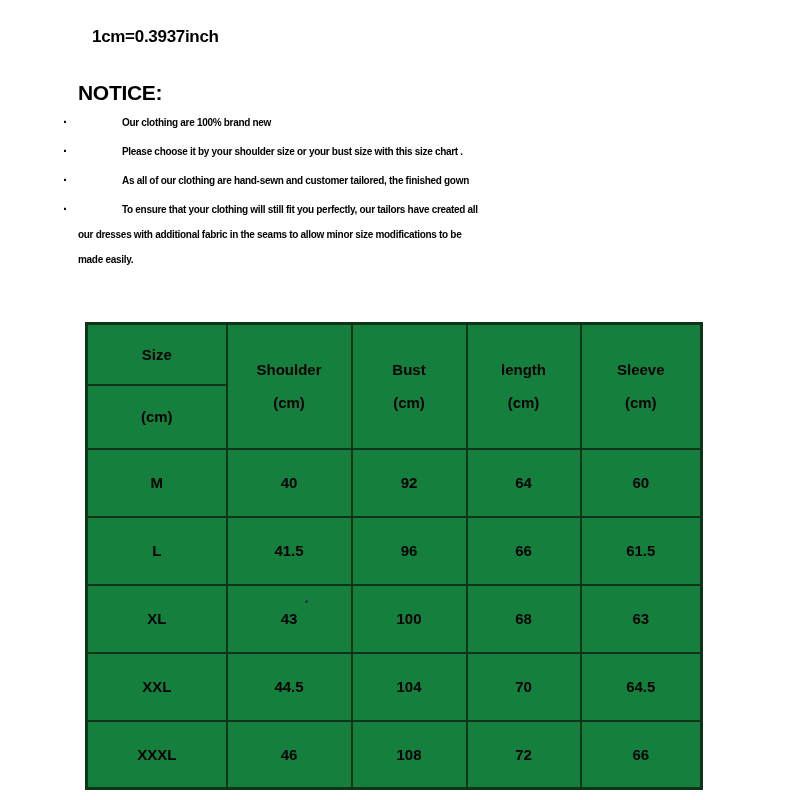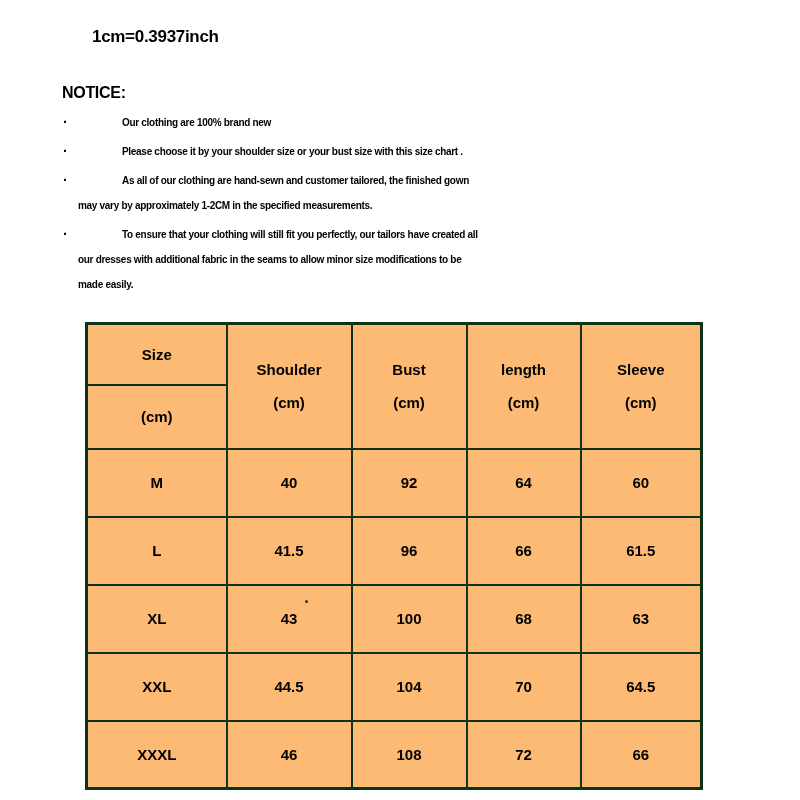--- a/index.html
+++ b/index.html
@@ -27,21 +27,22 @@
   }
 
   
   .notice-block {
     position: absolute;
     left: 62px;
     top: 80px;
     width: 680px;
   }
   .notice-title {
-    font-size: 16px;
+    margin-left: 16px;
+    font-size: 21px;
     line-height: 25px;
     margin-bottom: 5px;
     letter-spacing: -0.3px;
   }
   .notice-item {
     position: relative;
     padding-left: 16px;
     margin-bottom: 4px;
   }
   .bullet-dot {
@@ -69,21 +70,21 @@
     border-collapse: collapse;
     table-layout: fixed;
   }
   .size-table td {
     border: 2px solid #0d3318;
     text-align: center;
     vertical-align: middle;
     font-size: 15px;
     font-weight: bold;
     padding: 0;
-    background: #fdba74;
+    background: #15803d;
   }
   .size-table {
     border: 3px solid #0d3318;
   }
   .hdr-label { line-height: 26px; text-align: center; }
   .hdr-unit  { line-height: 26px; margin-top: 7px; }
   .r-hdr-top    { height: 61px; }
   .r-hdr-bottom { height: 64px; }
   .r-data       { height: 68px; }
 
@@ -112,21 +113,20 @@
   </div>
 
   <div class="notice-item">
     <span class="bullet-dot">·</span>
     <div class="n-line n-first">Please choose it by your shoulder size or your bust size with this size chart .</div>
   </div>
 
   <div class="notice-item">
     <span class="bullet-dot">·</span>
     <div class="n-line n-first">As all of our clothing are hand-sewn and customer tailored, the finished gown</div>
-    <div class="n-line">may vary by approximately 1-2CM in the specified measurements.</div>
   </div>
 
   <div class="notice-item">
     <span class="bullet-dot">·</span>
     <div class="n-line n-first">To ensure that your clothing will still fit you perfectly, our tailors have created all</div>
     <div class="n-line">our dresses with additional fabric in the seams to allow minor size modifications to be</div>
     <div class="n-line">made easily.</div>
   </div>
 </div>
 

